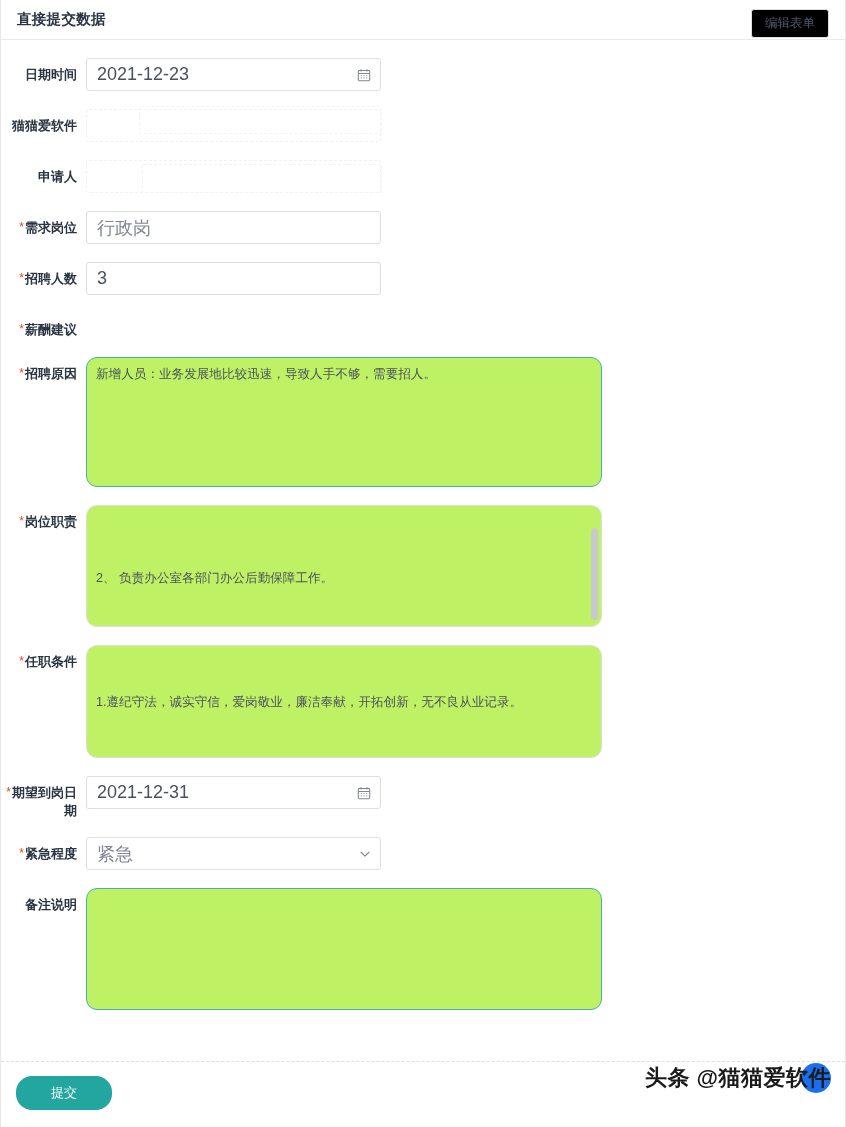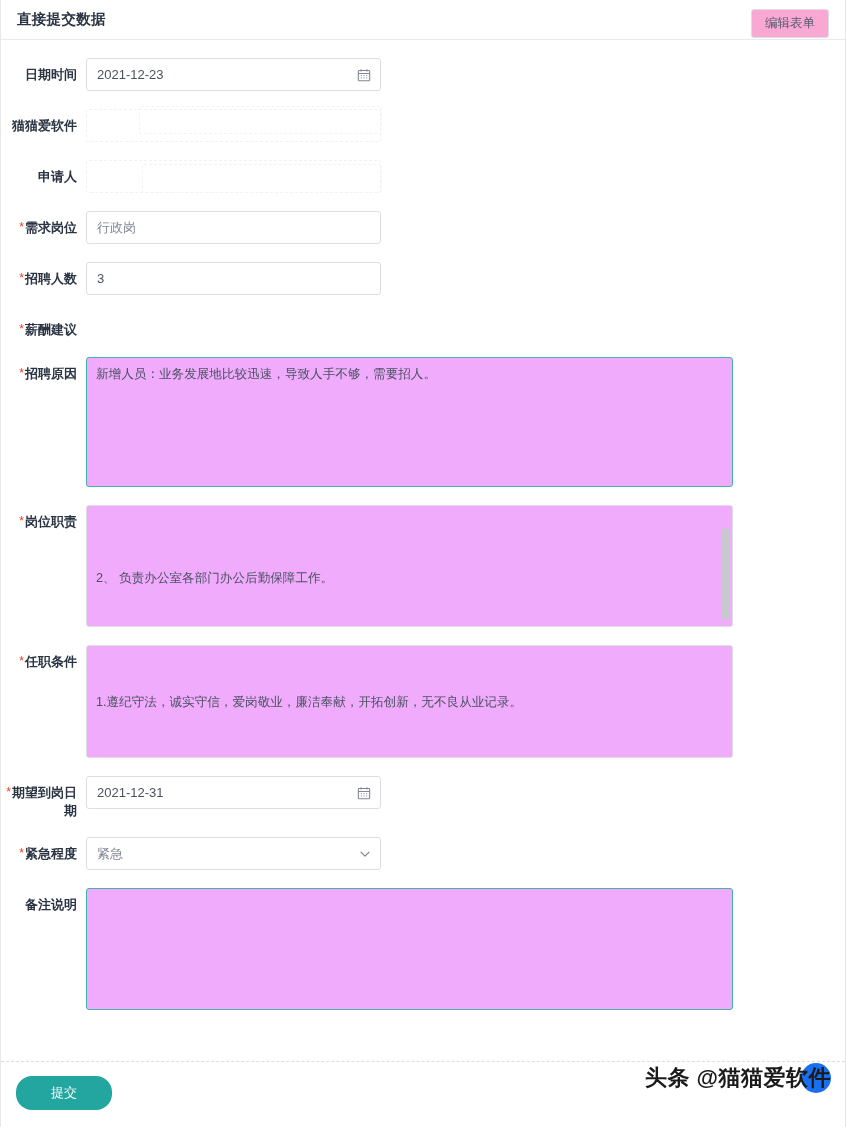--- a/index.html
+++ b/index.html
@@ -36,21 +36,21 @@
     font-weight: bold;
     color: #2b3443;
     letter-spacing: .3px;
   }
   .header-btn {
     position: absolute;
     right: 16px;
     top: 9px;
     height: 29px;
     padding: 8px 13px;
-    background: #f9a8d4;
+    background: #000000;
     border: 1px solid #dcdee2;
     border-radius: 3px;
     font-size: 12.5px;
     color: #515a6e;
     font-family: "Liberation Sans", "DejaVu Sans", sans-serif;
     cursor: pointer;
     display: flex;
     align-items: center;
     justify-content: center;
   }
@@ -99,21 +99,21 @@
     border: 1px solid #dcdee2;
     border-radius: 3px;
     background: #fff;
     font-size: 13px;
     color: #3b4252;
     padding: 0 10px;
     display: flex;
     align-items: center;
     position: relative;
   }
-  .input .val { color: #4a5160; font-size: 13px; }
+  .input .val { color: #4a5160; font-size: 18px; }
   .input .val.placeholderish { color: #808695; }
 
   .input .suffix-icon {
     position: absolute;
     right: 9px;
     top: 50%;
     transform: translateY(-50%);
     width: 14px;
     height: 14px;
     color: #808695;
@@ -143,24 +143,24 @@
     border-radius: 2px;
   }
   .ghost.b::after {
     top: 3px;
     left: 55px;
     height: 27px;
   }
 
   
   .ta {
-    width: 647px;
+    width: 516px;
     border: 1px solid #dcdee2;
-    border-radius: 3px;
-    background: #f0abfc;
+    border-radius: 11px;
+    background: #bef264;
     font-size: 12.6px;
     color: #4a5160;
     line-height: 20.5px;
     padding: 6px 9px;
     overflow: hidden;
     position: relative;
     white-space: pre-wrap;
   }
   .ta.focused { border-color: #44b3ad; }
 

